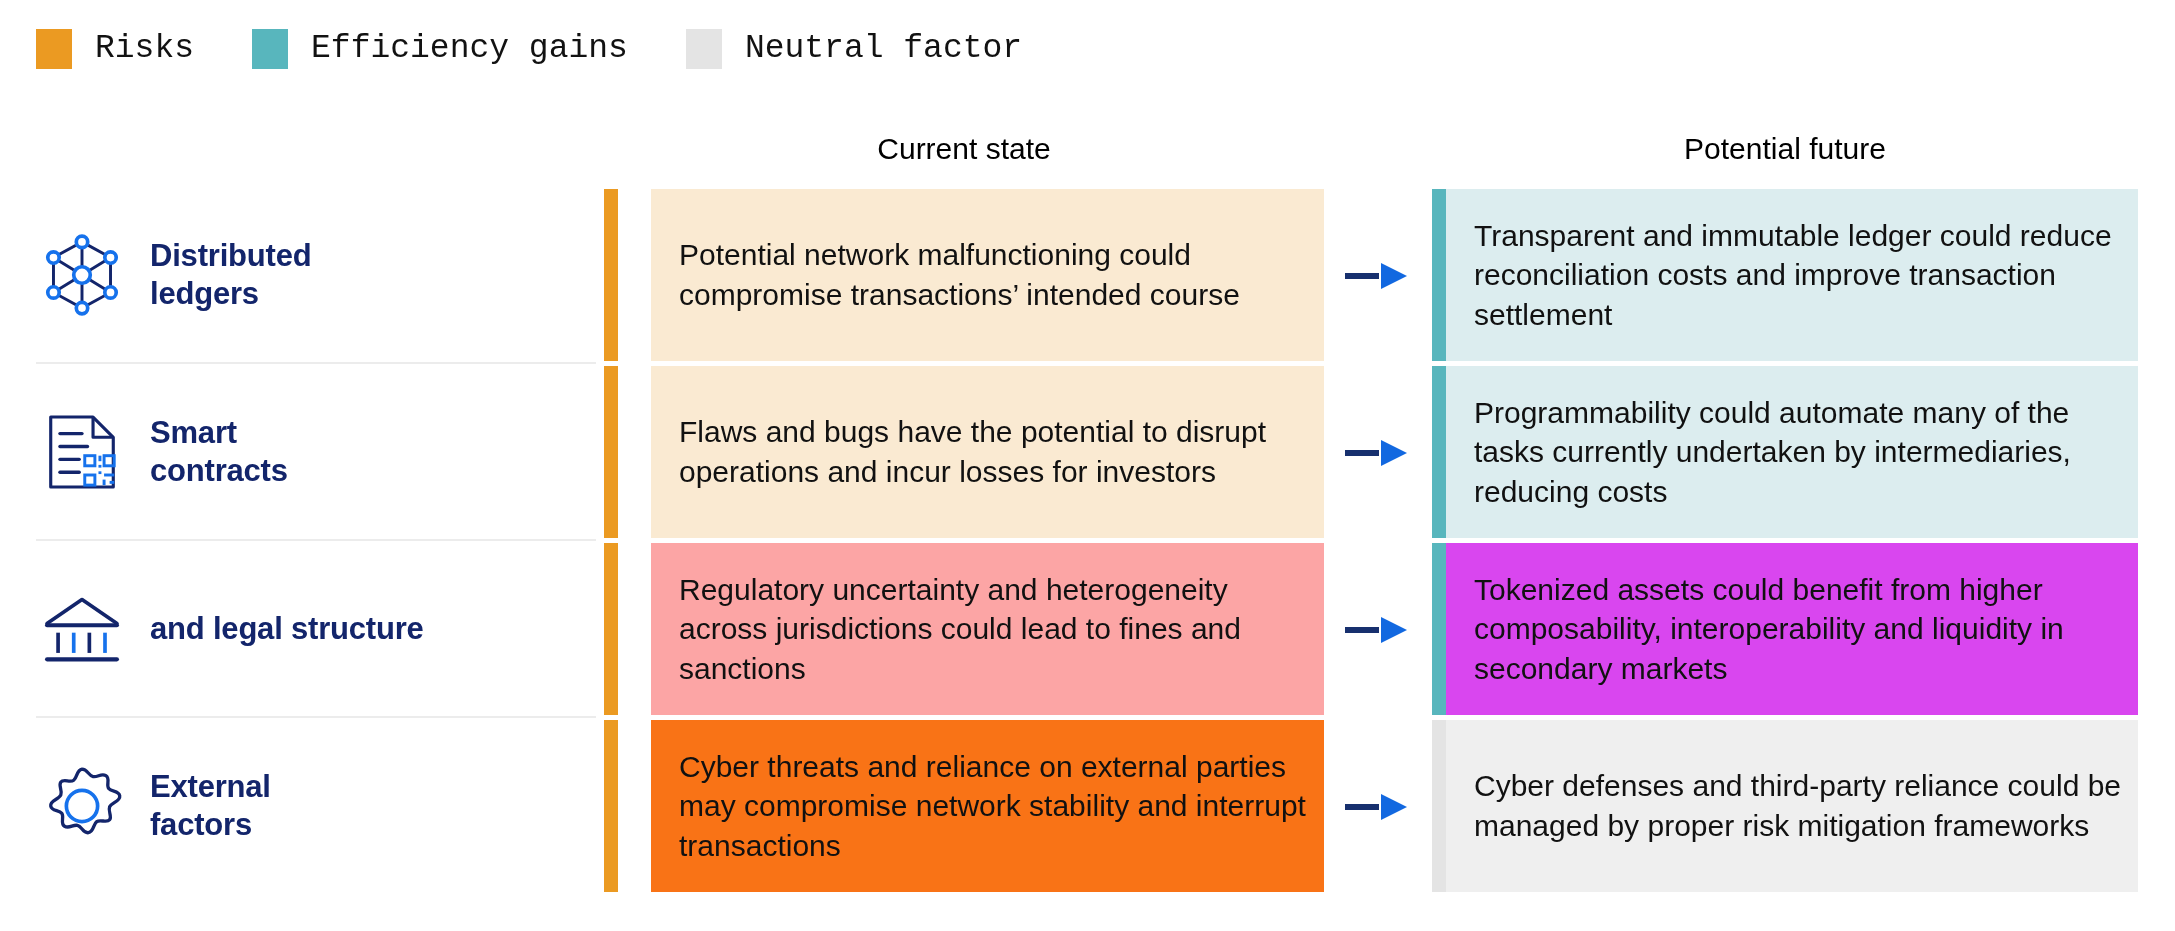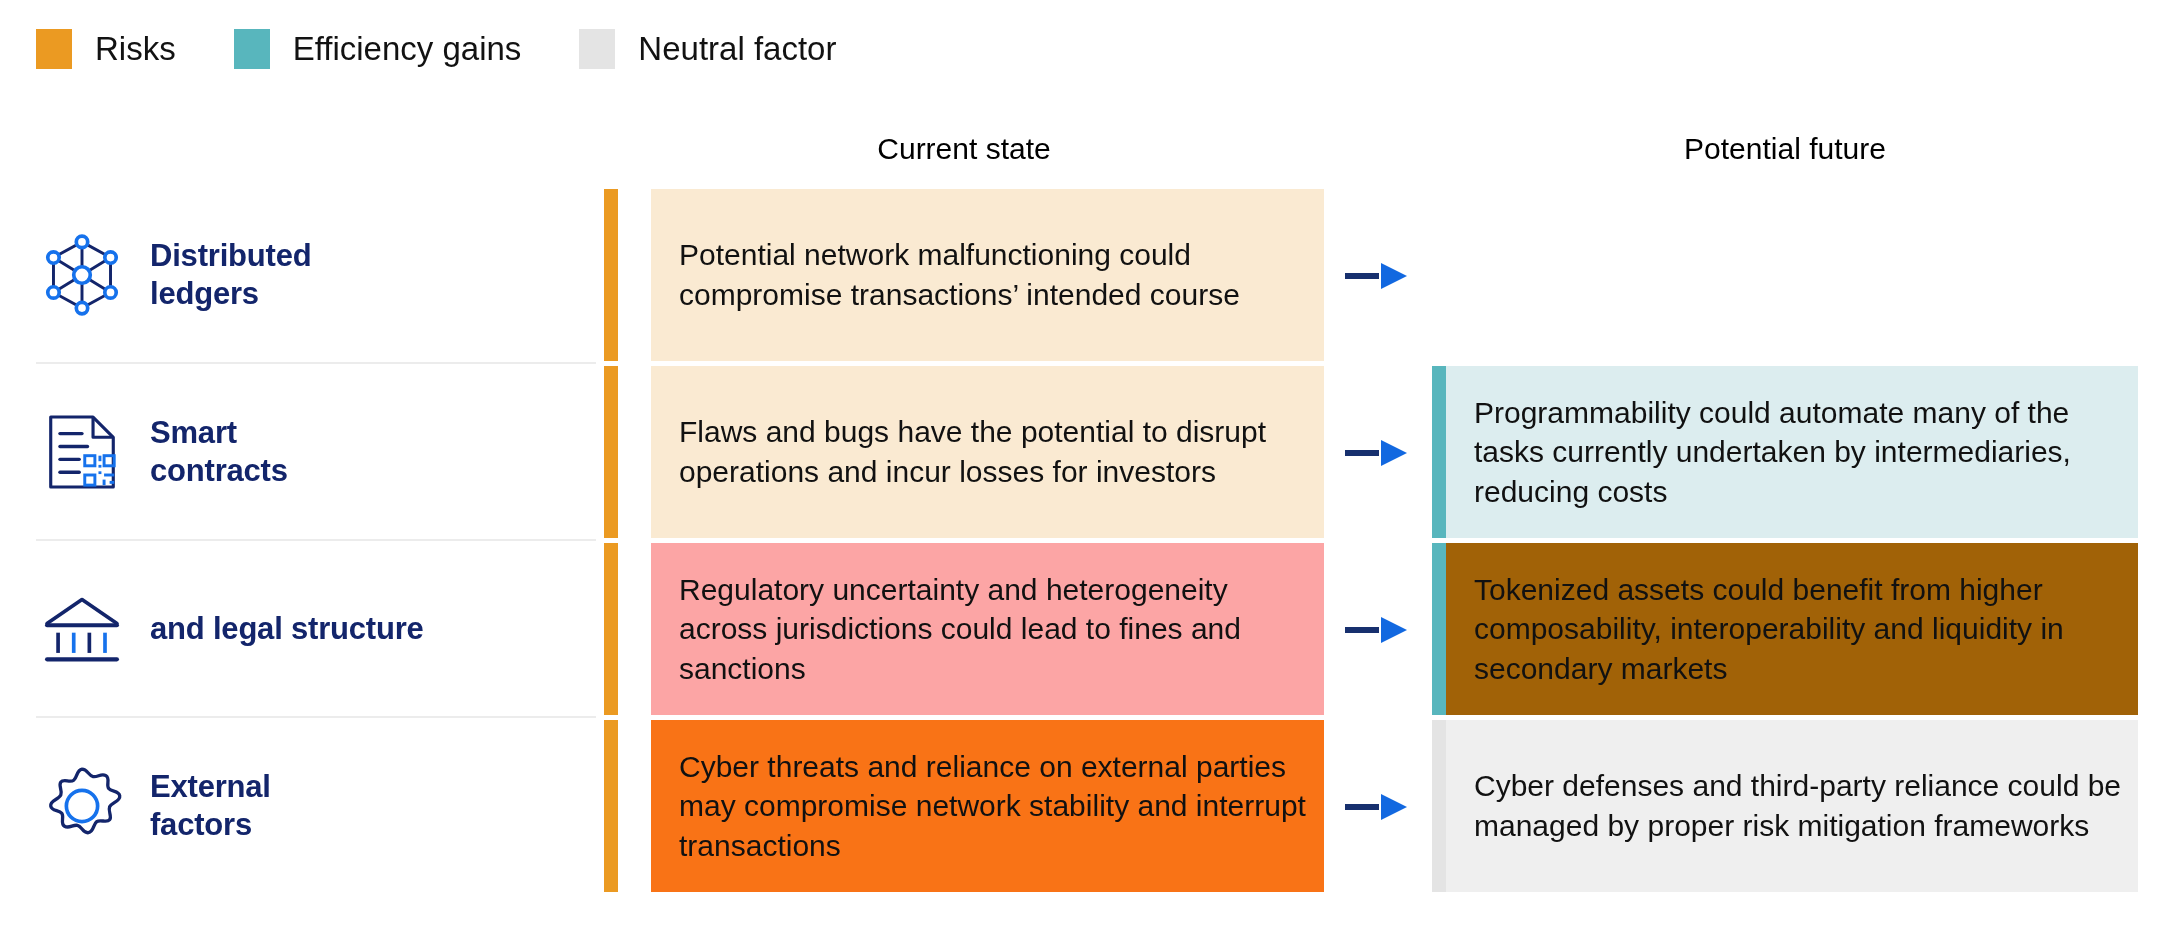--- a/index.html
+++ b/index.html
@@ -24,20 +24,21 @@
     top: 26px;
     display: flex;
     align-items: center;
     gap: 0px;
     height: 46px;
   }
   .legend-item {
     display: flex;
     align-items: flex-end;
     margin-right: 58px;
+    font-family: Liberation Mono, monospace;
   }
   .legend-swatch {
     width: 36px;
     height: 40px;
     flex: 0 0 auto;
   }
   .legend-label {
     font-size: 33px;
     line-height: 40px;
     margin-left: 23px;
@@ -206,20 +207,26 @@
       <div class="cell-body" style="background:#faead2">
         <div class="cell-text">Potential network malfunctioning could compromise transactions’ intended course</div>
       </div>
     </div>
 
     <svg class="arrow" viewBox="0 0 74 30">
       <rect x="0" y="12" width="34" height="6" fill="#17306e"></rect>
       <path d="M36 2 L62 15 L36 28 Z" fill="#1268e0"></path>
     </svg>
 
+    <div class="cell future">
+      <div class="cell-bar" style="background:#58b6bd"></div>
+      <div class="cell-body" style="background:#dcedef">
+        <div class="cell-text">Transparent and immutable ledger could reduce reconciliation costs and improve transaction settlement</div>
+      </div>
+    </div>
 
   </div>
 
   <div class="row r1">
 
     <div class="rowdivider"></div>
 
     <div class="rowhead">
       <svg class="rowhead-icon" viewBox="0 0 100 100">
         <path d="M16 12 H62 L84 34 V88 H16 Z" fill="none" stroke="#13256b" stroke-width="3.4" stroke-linejoin="round"></path>
@@ -295,21 +302,21 @@
       </div>
     </div>
 
     <svg class="arrow" viewBox="0 0 74 30">
       <rect x="0" y="12" width="34" height="6" fill="#17306e"></rect>
       <path d="M36 2 L62 15 L36 28 Z" fill="#1268e0"></path>
     </svg>
 
     <div class="cell future">
       <div class="cell-bar" style="background:#58b6bd"></div>
-      <div class="cell-body" style="background:#a16207">
+      <div class="cell-body" style="background:#d946ef">
         <div class="cell-text">Tokenized assets could benefit from higher composability, interoperability and liquidity in secondary markets</div>
       </div>
     </div>
 
   </div>
 
   <div class="row r3">
 
     <div class="rowdivider"></div>
 

